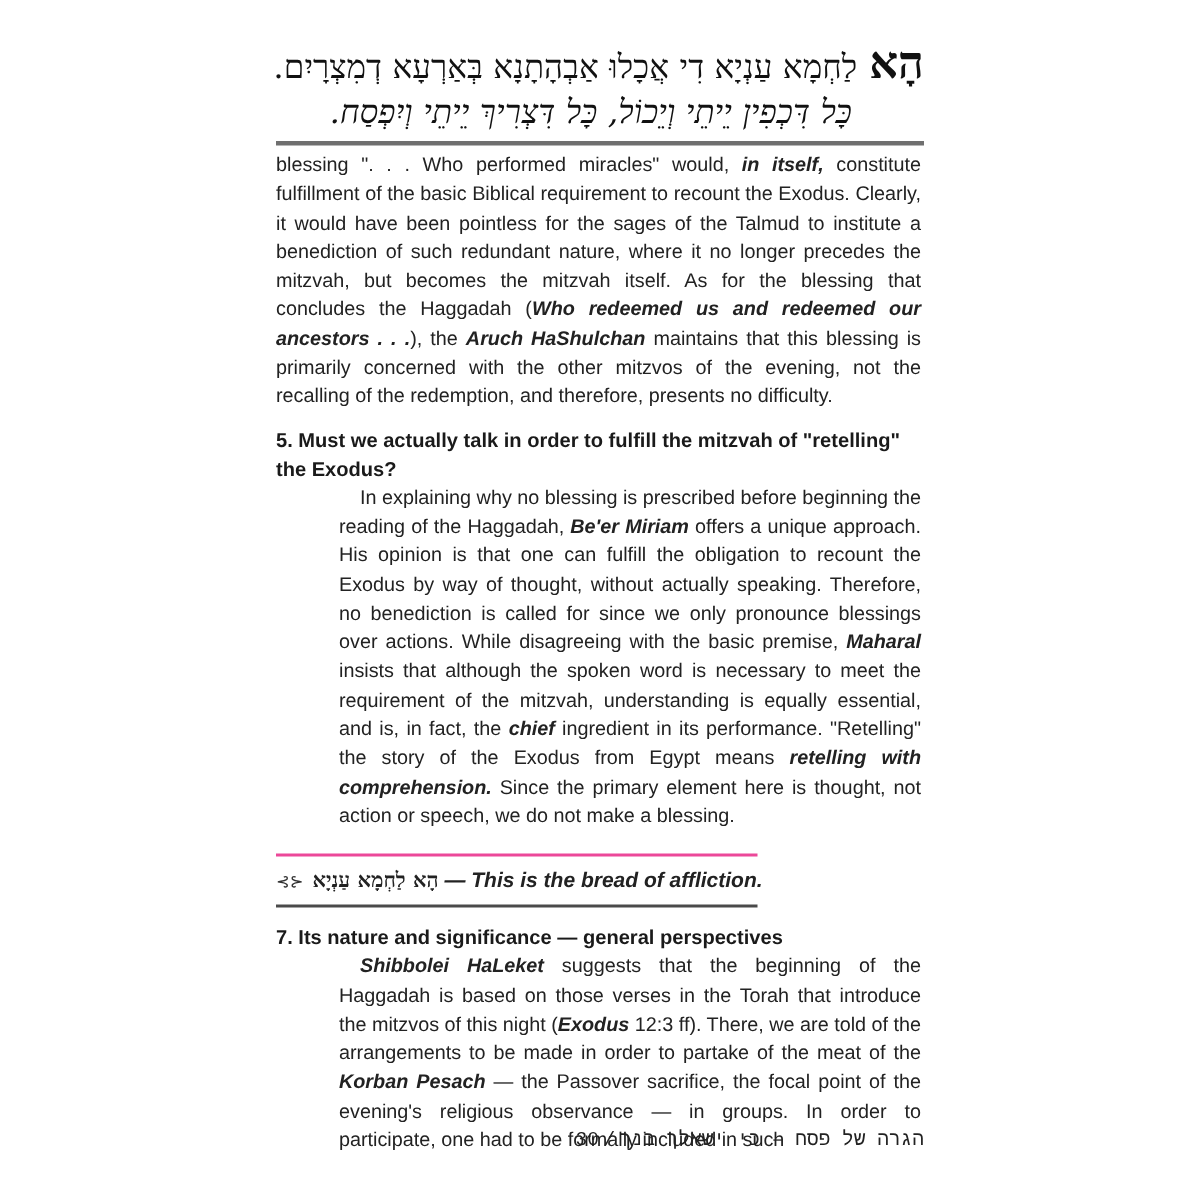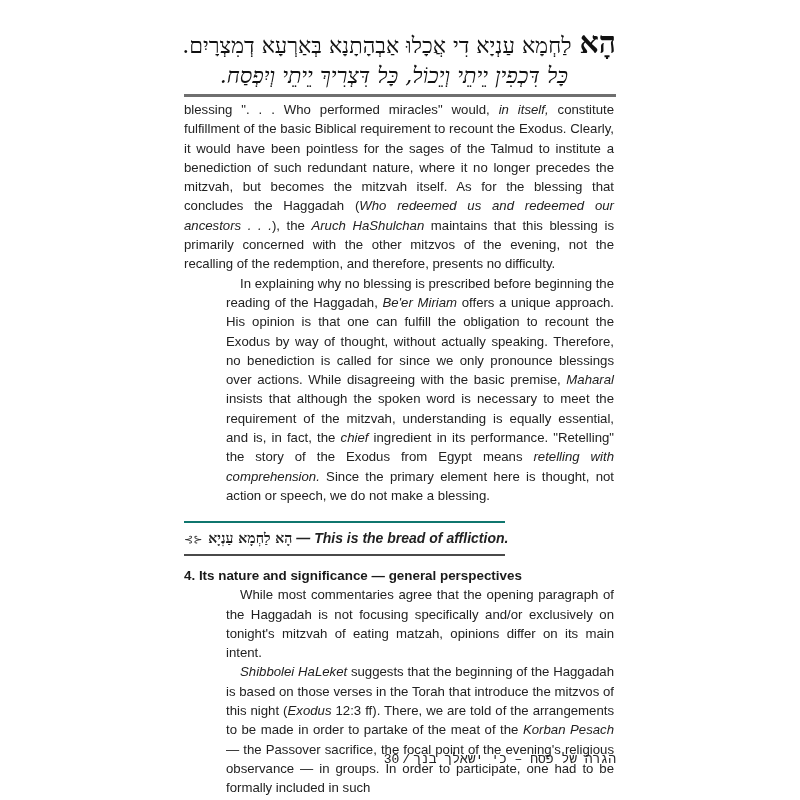--- a/index.html
+++ b/index.html
@@ -77,21 +77,21 @@
       font-weight: bold;
       font-size: 13.4px;
       line-height: 19px;
       margin: 10px 0 0 0 !important;
       text-align: left;
       color: #1a1a1a;
     }
     .subhead-box {
       margin: 16px 0 10px 0;
       width: 321px;
-      border-top: 2px solid #0f766e;
+      border-top: 2px solid #ec4899;
       border-bottom: 2px solid #4a4a4a;
       padding: 5px 0 5px 0;
       font-size: 14px;
       line-height: 20px;
       white-space: nowrap;
     }
     .subhead-box .ornament {
       font-size: 11px;
       color: #333;
       margin-right: 2px;
@@ -116,49 +116,49 @@
       font-family: Liberation Mono, monospace;
       font-size: 13px;
       color: #222;
       direction: rtl;
       text-align: right;
       white-space: nowrap;
     }
     .footer .sep {
       margin: 0 3px;
     }
-    i { font-style: italic; }
+    i { font-style: italic; font-weight: bold; }
   </style>
 </head>
 <body>
 
 <div class="page">
 
   <div class="hebrew-header">
     <span class="line line1"><span class="big-word">הָא</span><span>לַחְמָא עַנְיָא דִי אֲכָלוּ אַבְהָתָנָא בְּאַרְעָא דְמִצְרָיִם.</span></span>
     <span class="line line2">כָּל דִּכְפִין יֵיתֵי וְיֵכוֹל, כָּל דִּצְרִיךְ יֵיתֵי וְיִפְסַח.</span>
   </div>
 
   <div class="top-rule"></div>
 
   <div class="body-text">
 
     <p><span>blessing ". . . Who performed miracles" would, </span><i>in itself,</i><span> constitute fulfillment of the basic Biblical requirement to recount the Exodus. Clearly, it would have been pointless for the sages of the Talmud to institute a benediction of such redundant nature, where it no longer precedes the mitzvah, but becomes the mitzvah itself. As for the blessing that concludes the Haggadah (</span><i>Who redeemed us and redeemed our ancestors . . .</i><span>), the </span><i>Aruch HaShulchan</i><span> maintains that this blessing is primarily concerned with the other mitzvos of the evening, not the recalling of the redemption, and therefore, presents no difficulty.</span></p>
 
+    <p class="section-heading">5. Must we actually talk in order to fulfill the mitzvah of "retelling" the Exodus?</p>
 
     <p class="indent"><span>In explaining why no blessing is prescribed before beginning the reading of the Haggadah, </span><i>Be'er Miriam</i><span> offers a unique approach. His opinion is that one can fulfill the obligation to recount the Exodus by way of thought, without actually speaking. Therefore, no benediction is called for since we only pronounce blessings over actions. While disagreeing with the basic premise, </span><i>Maharal</i><span> insists that although the spoken word is necessary to meet the requirement of the mitzvah, understanding is equally essential, and is, in fact, the </span><i>chief</i><span> ingredient in its performance. "Retelling" the story of the Exodus from Egypt means </span><i>retelling with comprehension.</i><span> Since the primary element here is thought, not action or speech, we do not make a blessing.</span></p>
 
     <div class="subhead-box">
       <span class="ornament">⊰⊱</span>
       <span class="heb">הָא לַחְמָא עַנְיָא</span><span class="eng"> — This is the bread of affliction.</span>
     </div>
 
-    <p class="section-heading" style="margin-top:0 !important">4. Its nature and significance — general perspectives</p>
+    <p class="section-heading" style="margin-top:0 !important">7. Its nature and significance — general perspectives</p>
 
-    <p class="indent">While most commentaries agree that the opening paragraph of the Haggadah is not focusing specifically and/or exclusively on tonight's mitzvah of eating matzah, opinions differ on its main intent.</p>
 
     <p class="indent"><i>Shibbolei HaLeket</i><span> suggests that the beginning of the Haggadah is based on those verses in the Torah that introduce the mitzvos of this night (</span><i>Exodus</i><span> 12:3 ff). There, we are told of the arrangements to be made in order to partake of the meat of the </span><i>Korban Pesach</i><span> — the Passover sacrifice, the focal point of the evening's religious observance — in groups. In order to participate, one had to be formally included in such</span></p>
 
   </div>
 
   <div class="footer">
     <span>הגרה של פסח – כי ישאלך בנך</span><span class="sep">/</span><span>30</span>
   </div>
 
 </div>

